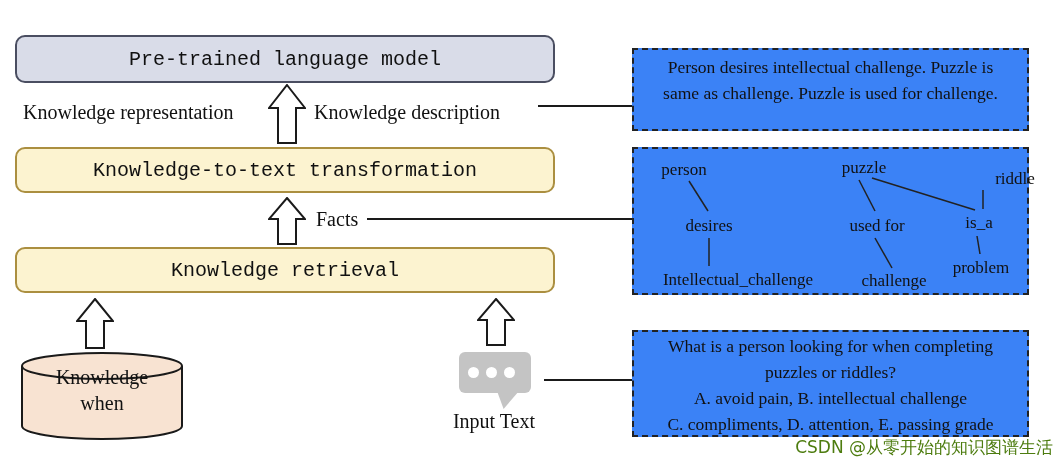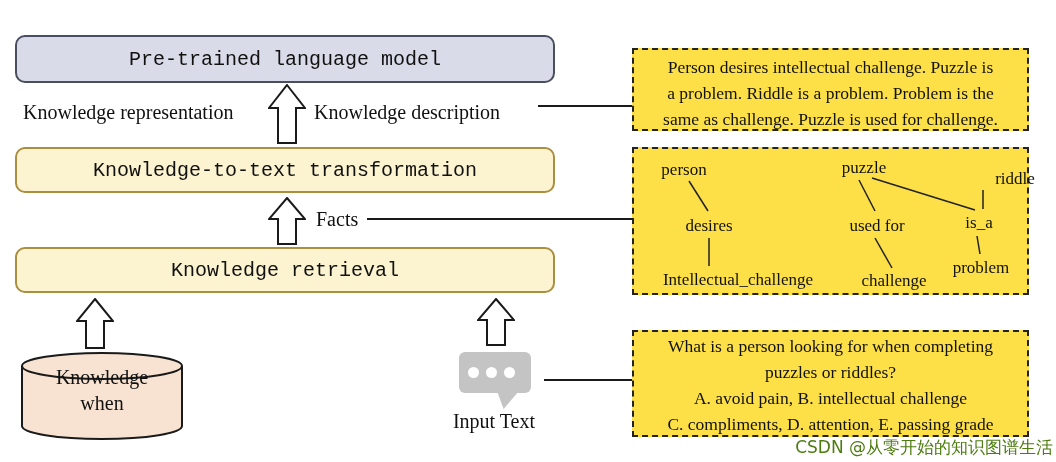--- a/index.html
+++ b/index.html
@@ -30,21 +30,21 @@
   .lbl { position: absolute; font-size: 20px; white-space: nowrap; }
 
   
   .conn { position: absolute; height: 2px; background: #1a1a1a; }
 
   
   .dash {
     position: absolute;
     left: 632px; width: 397px;
     border: 2px dashed #222;
-    background: #fde047;
+    background: #3b82f6;
   }
   .dash-text { text-align: center; font-size: 17.5px; line-height: 26px; }
   .boxA { top: 48px;  height: 83px;  padding-top: 4px; }
   .boxB { top: 147px; height: 148px; }
   .boxC { top: 330px; height: 107px; padding-top: 1px; }
 
   
   .gnode {
     position: absolute;
     font-size: 17px; white-space: nowrap;
@@ -131,21 +131,20 @@
   </div>
   <div class="bubble-tail"></div>
   <span class="lbl" style="left:446px; top:410px; width:96px; text-align:center;">Input Text</span>
 
   <div class="conn" style="left:538px; top:105px; width:94px;"></div>
   <div class="conn" style="left:367px; top:218px; width:265px;"></div>
   <div class="conn" style="left:544px; top:379px; width:88px;"></div>
 
   <div class="dash boxA dash-text">
     <div>Person desires intellectual challenge. Puzzle is</div>
-    <div>a problem. Riddle is a problem. Problem is the</div>
     <div>same as challenge. Puzzle is used for challenge.</div>
   </div>
 
   <div class="dash boxB">
     <svg class="abs" style="left:0; top:0;" width="393" height="144">
       <line x1="55" y1="32" x2="74" y2="62" stroke="#222" stroke-width="1.5"></line>
       <line x1="75" y1="89" x2="75" y2="117" stroke="#222" stroke-width="1.5"></line>
       <line x1="225" y1="31" x2="241" y2="62" stroke="#222" stroke-width="1.5"></line>
       <line x1="241" y1="89" x2="258" y2="119" stroke="#222" stroke-width="1.5"></line>
       <line x1="238" y1="29" x2="341" y2="61" stroke="#222" stroke-width="1.5"></line>

